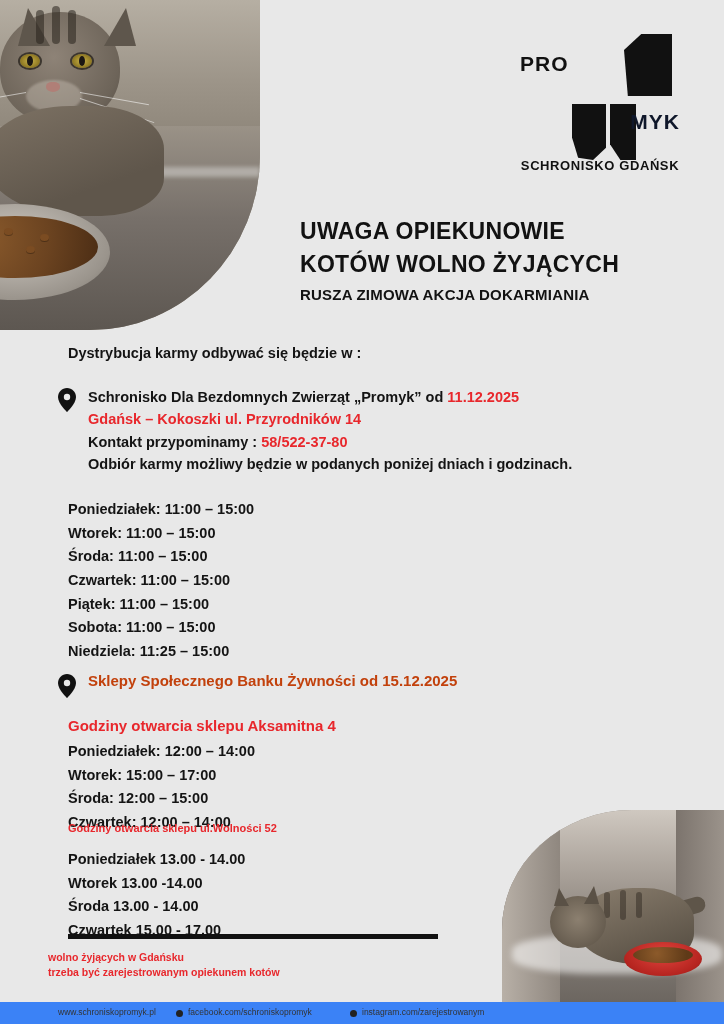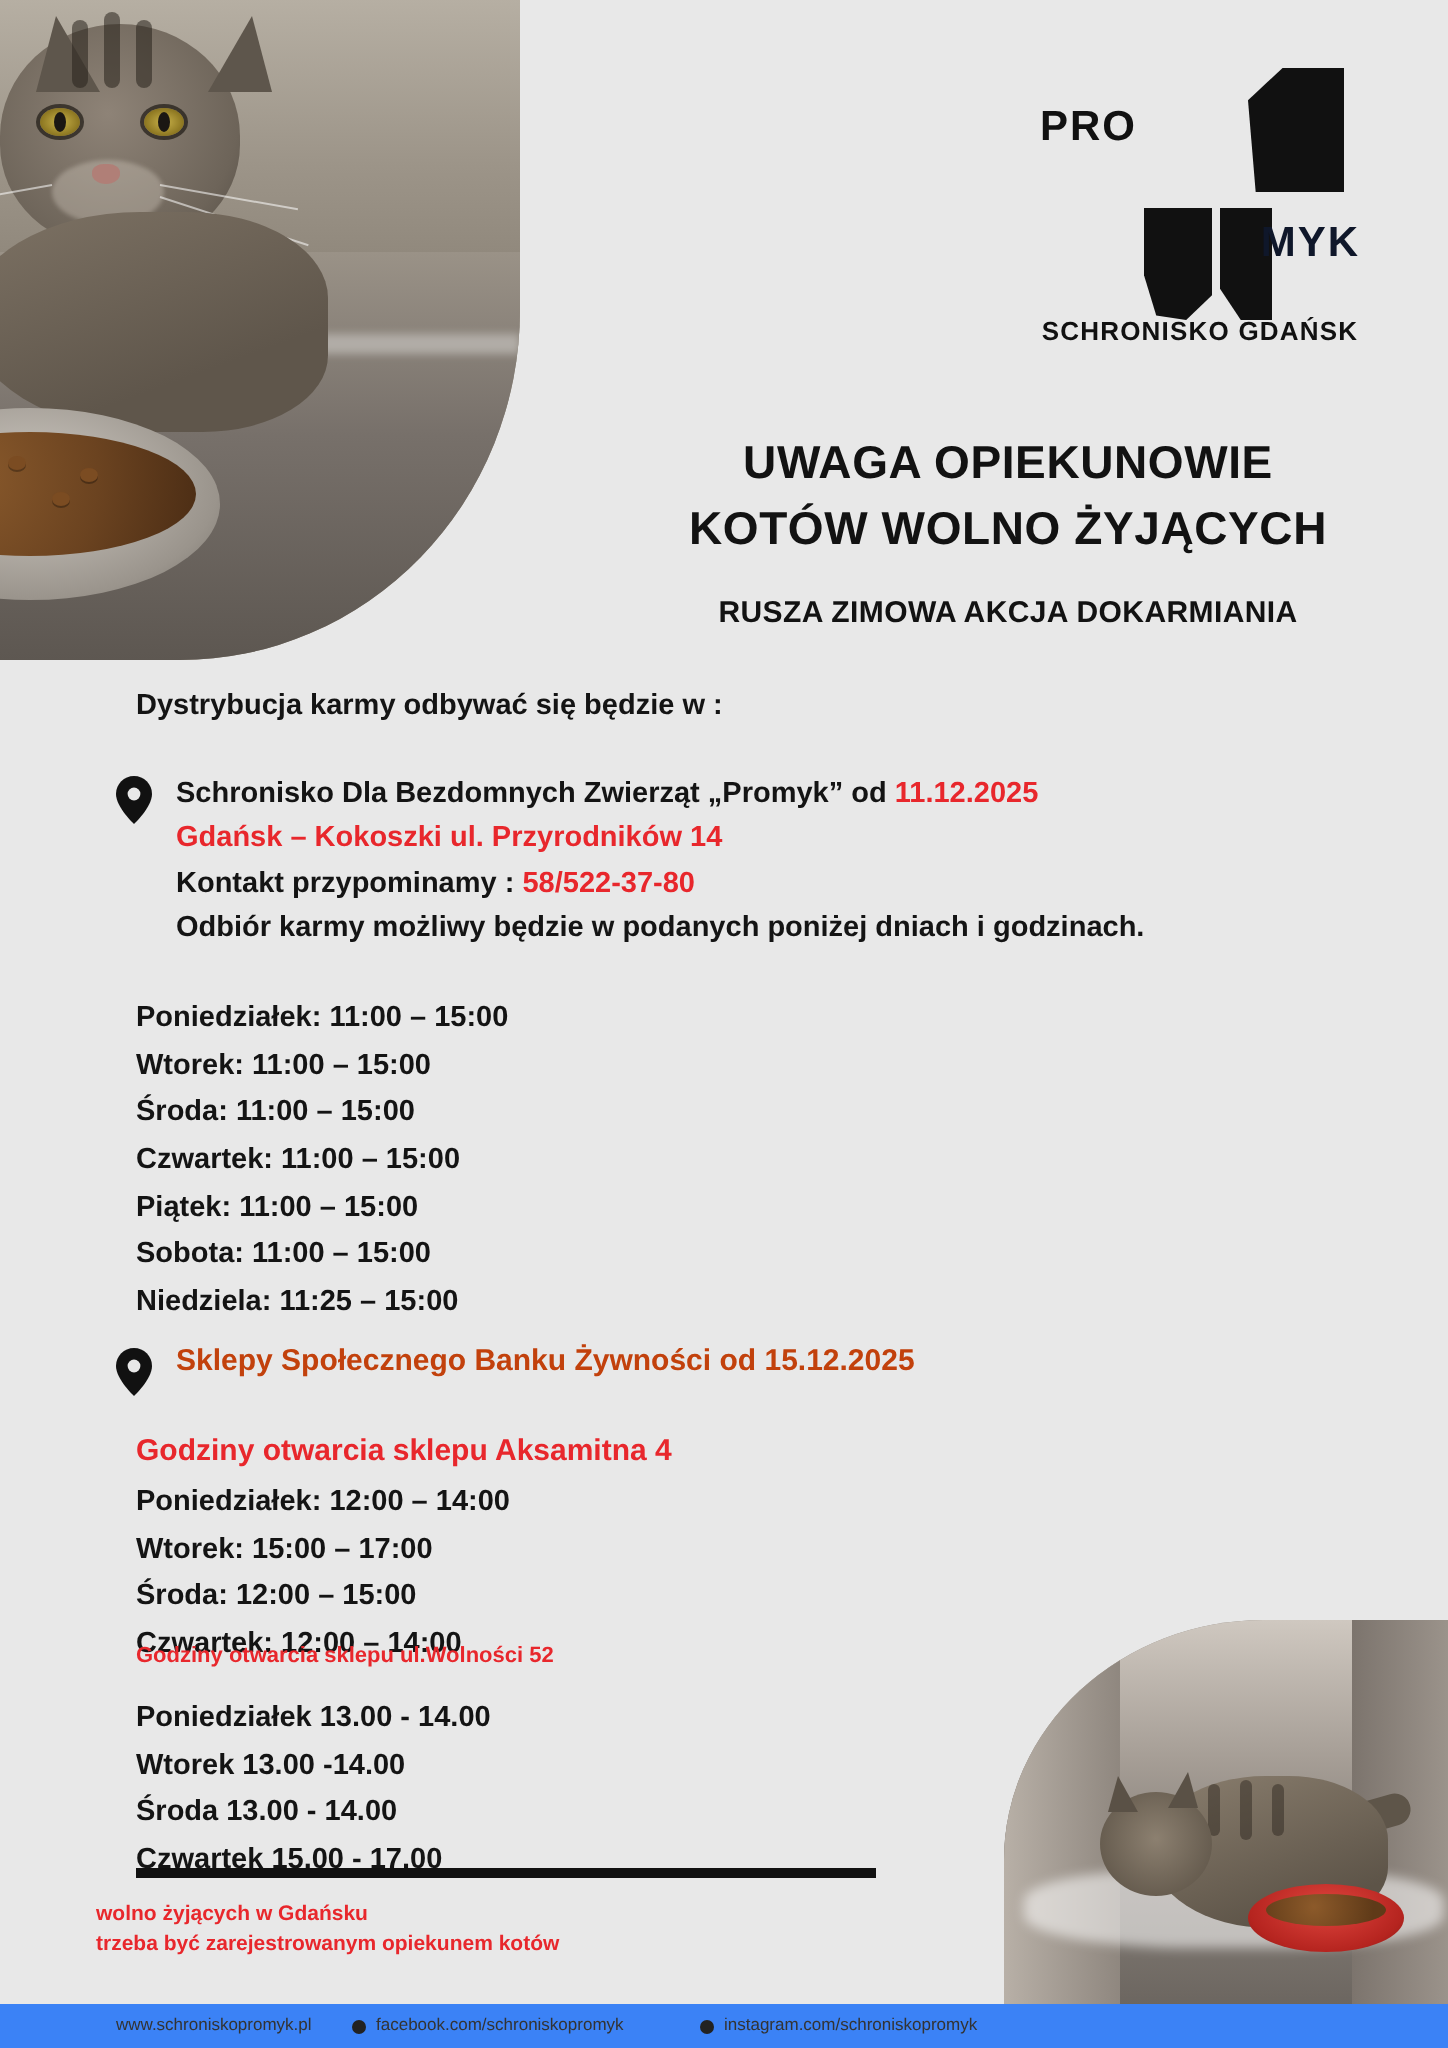--- a/index.html
+++ b/index.html
@@ -126,25 +126,25 @@
     background: #111;
     clip-path: polygon(0% 0%, 100% 0%, 100% 100%, 40% 100%, 0% 72%);
   }
   .logo .caption {
     position: absolute; left: 0; right: 0; top: 132px;
     text-align: center; font-weight: 700; font-size: 13px; letter-spacing: .6px; color: #111;
   }
 
   
   .headings {
-    position: absolute; left: 300px; right: 16px; top: 218px; text-align: center;
+    position: absolute; left: 300px; right: 16px; top: 218px; 
   }
   .h1 { font-size: 23px; font-weight: 700; color: #121212; letter-spacing: .3px; }
   .h2 { font-size: 23px; font-weight: 700; color: #121212; letter-spacing: .3px; margin-top: 6px; }
-  .h3 { font-size: 15px; font-weight: 700; color: #121212; letter-spacing: .2px; margin-top: 20px; }
+  .h3 { font-size: 15px; font-weight: 700; color: #121212; letter-spacing: .2px; margin-top: 8px; }
 
   
   .intro {
     position: absolute; left: 68px; top: 345px;
     font-size: 14.5px; font-weight: 700; color: #141414;
   }
 
   .block1 { position: absolute; left: 58px; top: 386px; width: 600px; }
   .pin {
     position: absolute; left: 0; top: 2px; width: 18px; height: 24px;
@@ -388,16 +388,16 @@
     <div class="bowl2">
       <div class="food2"></div>
     </div>
   </div>
 
   <div class="footer">
     <span class="fitem fi1">www.schroniskopromyk.pl</span>
     <span class="fdot fd2"></span>
     <span class="fitem fi2">facebook.com/schroniskopromyk</span>
     <span class="fdot fd3"></span>
-    <span class="fitem fi3">instagram.com/schroniskopromyk</span>
+    <span class="fitem fi3">instagram.com/zarejestrowanym</span>
   </div>
 
 </div>
 
 </body></html>

